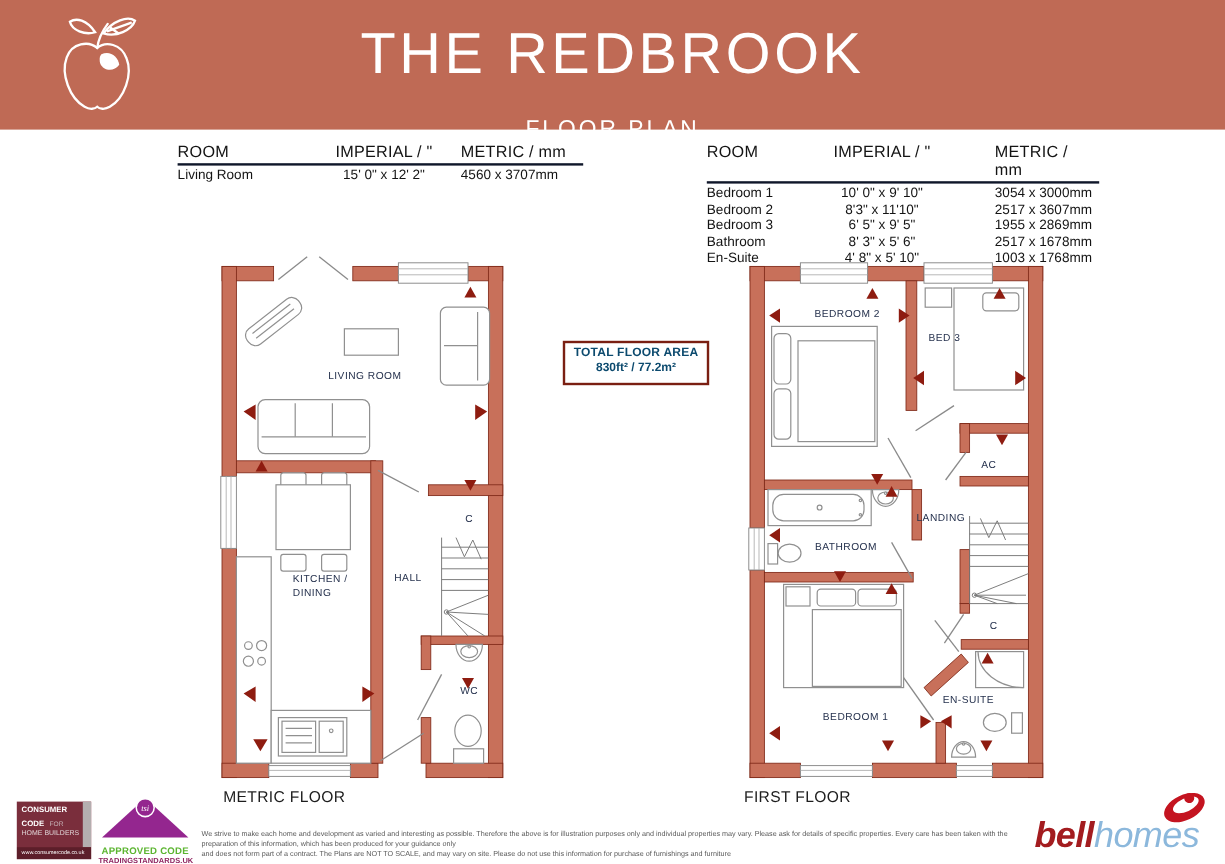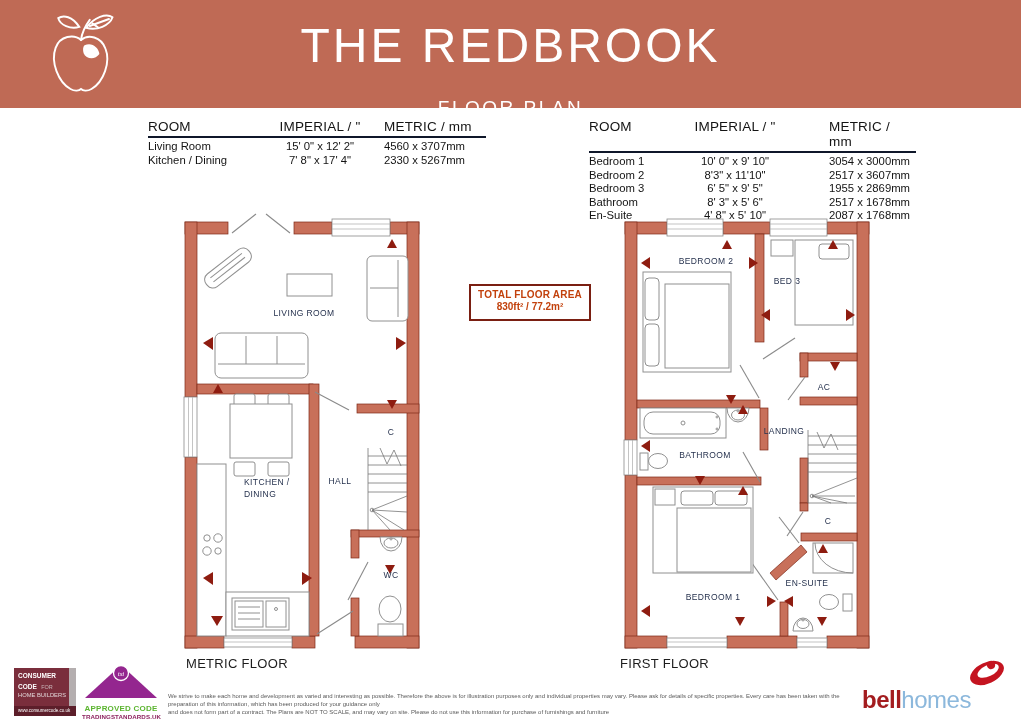--- a/index.html
+++ b/index.html
@@ -19,21 +19,21 @@
           font-size:13.5px;letter-spacing:.2px;}
   .dt-ground .t-head,.dt-ground .t-row{grid-template-columns:122px 100px 1fr;}
   .dt-first  .t-head,.dt-first  .t-row{grid-template-columns:100px 92px 1fr;}
   .t-body{padding-top:2px;}
   .t-row{display:grid;font-size:11.3px;line-height:13.6px;}
   .col-imp{text-align:center;}
   .dt-ground .col-met{padding-left:14px;}
   .dt-first  .col-met{padding-left:48px;}
   
   .total-box{position:absolute;left:469px;top:284px;width:118px;height:33px;
-             border:2px solid #7a1f12;background:#fff;text-align:center;color:#c2410c;}
+             border:2px solid #7a1f12;background:#fff;text-align:center;color:#0c4a6e;}
   .total-box .l1{font-size:10px;font-weight:bold;margin-top:3px;letter-spacing:.2px;}
   .total-box .l2{font-size:10px;font-weight:bold;margin-top:1px;}
   
   .plan{position:absolute;}
   .plan-ground{left:182px;top:212px;}
   .plan-first{left:621px;top:212px;}
   .plan-label{font-family:"Liberation Sans",sans-serif;font-size:8.5px;fill:#26324e;letter-spacing:.4px;}
   .floor-caption{position:absolute;font-size:13px;color:#1d1d1d;letter-spacing:.3px;}
   .cap-ground{left:186px;top:656px;}
   .cap-first{left:620px;top:656px;}
@@ -47,21 +47,21 @@
   .cc-w4{font-size:5.8px;color:#e0d4d6;}
   .cc-url{position:absolute;left:0;bottom:0;width:100%;height:10px;background:#5c1e2a;
           color:#fff;font-size:4.5px;line-height:10px;padding-left:4px;box-sizing:border-box;}
   .tsi-logo{position:absolute;left:82px;top:663px;width:78px;height:56px;text-align:center;}
   .tsi-l1{font-size:8px;font-weight:bold;color:#5cb531;letter-spacing:.2px;margin-top:1px;}
   .tsi-l2{font-size:6.2px;font-weight:bold;color:#8e2460;letter-spacing:.1px;}
   .disclaimer{position:absolute;left:168px;top:692px;width:700px;color:#5a5a5a;
               font-size:6px;line-height:8px;}
   .bell-logo{position:absolute;left:860px;top:650px;width:158px;height:66px;}
   .bell-swoosh{position:absolute;right:8px;top:4px;}
-  .bell-text{position:absolute;left:2px;bottom:2px;font-size:24px;letter-spacing:-.5px;}
+  .bell-text{position:absolute;left:2px;bottom:2px;font-size:30px;letter-spacing:-.5px;font-style:italic;}
   .bell-red{color:#a31c1f;font-weight:bold;}
   .bell-blue{color:#8cb8dc;font-weight:normal;}
 </style>
 </head>
 <body>
 
 <div class="page">
 
   <div class="header">
     <svg class="apple" width="70" height="96" viewBox="0 0 80 104">
@@ -86,25 +86,20 @@
       <span class="col-room">ROOM</span>
       <span class="col-imp">IMPERIAL / "</span>
       <span class="col-met">METRIC / mm</span>
     </div>
     <div class="t-body">
       <div class="t-row">
         <span class="col-room">Living Room</span>
         <span class="col-imp">15' 0" x 12' 2"</span>
         <span class="col-met">4560 x 3707mm</span>
       </div>
-      <div class="t-row">
-        <span class="col-room">Kitchen / Dining</span>
-        <span class="col-imp">7' 8" x 17' 4"</span>
-        <span class="col-met">2330  x 5267mm</span>
-      </div>
     </div>
   </div>
 
   <div class="dim-table dt-first">
     <div class="t-head">
       <span class="col-room">ROOM</span>
       <span class="col-imp">IMPERIAL / "</span>
       <span class="col-met">METRIC / mm</span>
     </div>
     <div class="t-body">
@@ -124,21 +119,21 @@
         <span class="col-met">1955 x 2869mm</span>
       </div>
       <div class="t-row">
         <span class="col-room">Bathroom</span>
         <span class="col-imp">8' 3" x  5' 6"</span>
         <span class="col-met">2517 x 1678mm</span>
       </div>
       <div class="t-row">
         <span class="col-room">En-Suite</span>
         <span class="col-imp">4' 8" x  5' 10"</span>
-        <span class="col-met">2087 x 1768mm</span>
+        <span class="col-met">1003 x 1768mm</span>
       </div>
     </div>
   </div>
 
   <div class="total-box">
     <div class="l1">TOTAL FLOOR AREA</div>
     <div class="l2">830ft² / 77.2m²</div>
   </div>
 
   <svg class="plan plan-ground" width="240" height="440" viewBox="0 0 240 440">

